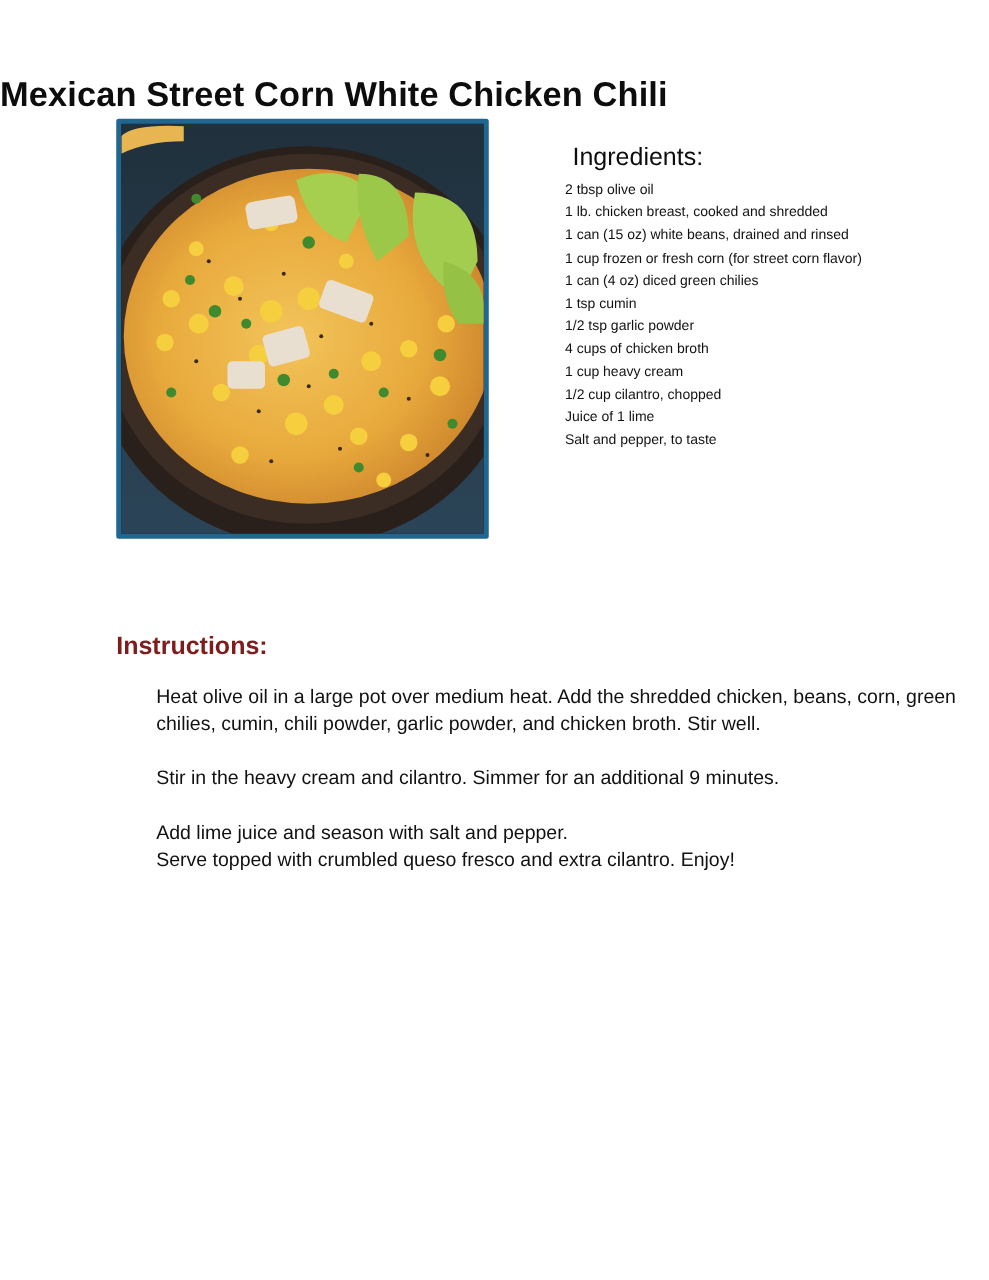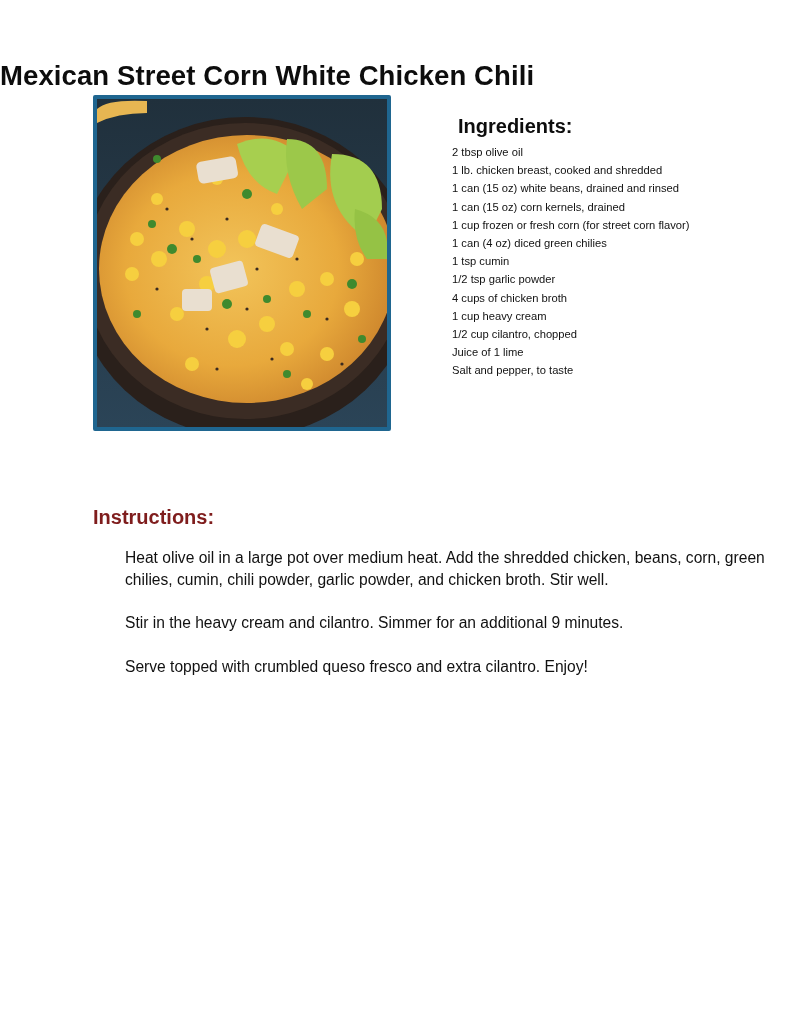--- a/index.html
+++ b/index.html
@@ -11,21 +11,21 @@
     position: absolute; left: 0; width: 791px; top: 42px;
     font-size: 27.5px; font-weight: bold; letter-spacing: 0.1px;
     color: #0d0d0d;
   }
   .photo {
     position: absolute; left: 93px; top: 95px; width: 298px; height: 336px;
     box-sizing: border-box; border: 4px solid #1f6690; border-radius: 2px;
     overflow: hidden; background: #1c2a36;
   }
   .ing-title {
-    position: absolute; left: 458px; top: 98px; font-size: 20px; font-weight: bold; color: #0d0d0d;
+    position: absolute; left: 458px; top: 98px; font-size: 20px; font-weight: normal; color: #0d0d0d;
   }
   .ing-list {
     position: absolute; left: 452px; top: 143px; margin: 0; padding: 0; list-style: none;
     font-size: 11.2px; line-height: 18.2px; color: #111;
   }
   .ins-title {
     position: absolute; left: 93px; top: 489px; font-size: 20px; font-weight: bold; color: #7f1d1d;
   }
   .steps { position: absolute; left: 93px; top: 547px; width: 640px; font-size: 15.6px; line-height: 21.7px; color: #111; margin-left: 32px; }
   .steps p { margin: 0 0 22px 0; }
@@ -117,30 +117,30 @@
         <circle cx="245" cy="265" r="1.6"></circle>
     </g>
   </svg>
 </div>
 
 <h2 class="ing-title">Ingredients:</h2>
 <ul class="ing-list">
   <li>2 tbsp olive oil</li>
   <li>1 lb. chicken breast, cooked and shredded</li>
   <li>1 can (15 oz) white beans, drained and rinsed</li>
-  <li>1 can (15 oz) corn kernels, drained</li>
   <li>1 cup frozen or fresh corn (for street corn flavor)</li>
   <li>1 can (4 oz) diced green chilies</li>
   <li>1 tsp cumin</li>
   <li>1/2 tsp garlic powder</li>
   <li>4 cups of chicken broth</li>
   <li>1 cup heavy cream</li>
   <li>1/2 cup cilantro, chopped</li>
   <li>Juice of 1 lime</li>
   <li>Salt and pepper, to taste</li>
 </ul>
 
 <h2 class="ins-title">Instructions:</h2>
 <div class="steps">
   <p>Heat olive oil in a large pot over medium heat. Add the shredded chicken, beans, corn, green chilies, cumin, chili powder, garlic powder, and chicken broth. Stir well.</p>
   <p>Stir in the heavy cream and cilantro. Simmer for an additional 9 minutes.</p>
+  <p style="margin-bottom:0">Add lime juice and season with salt and pepper.</p>
   <p>Serve topped with crumbled queso fresco and extra cilantro. Enjoy!</p>
 </div>
 
 </body></html>

